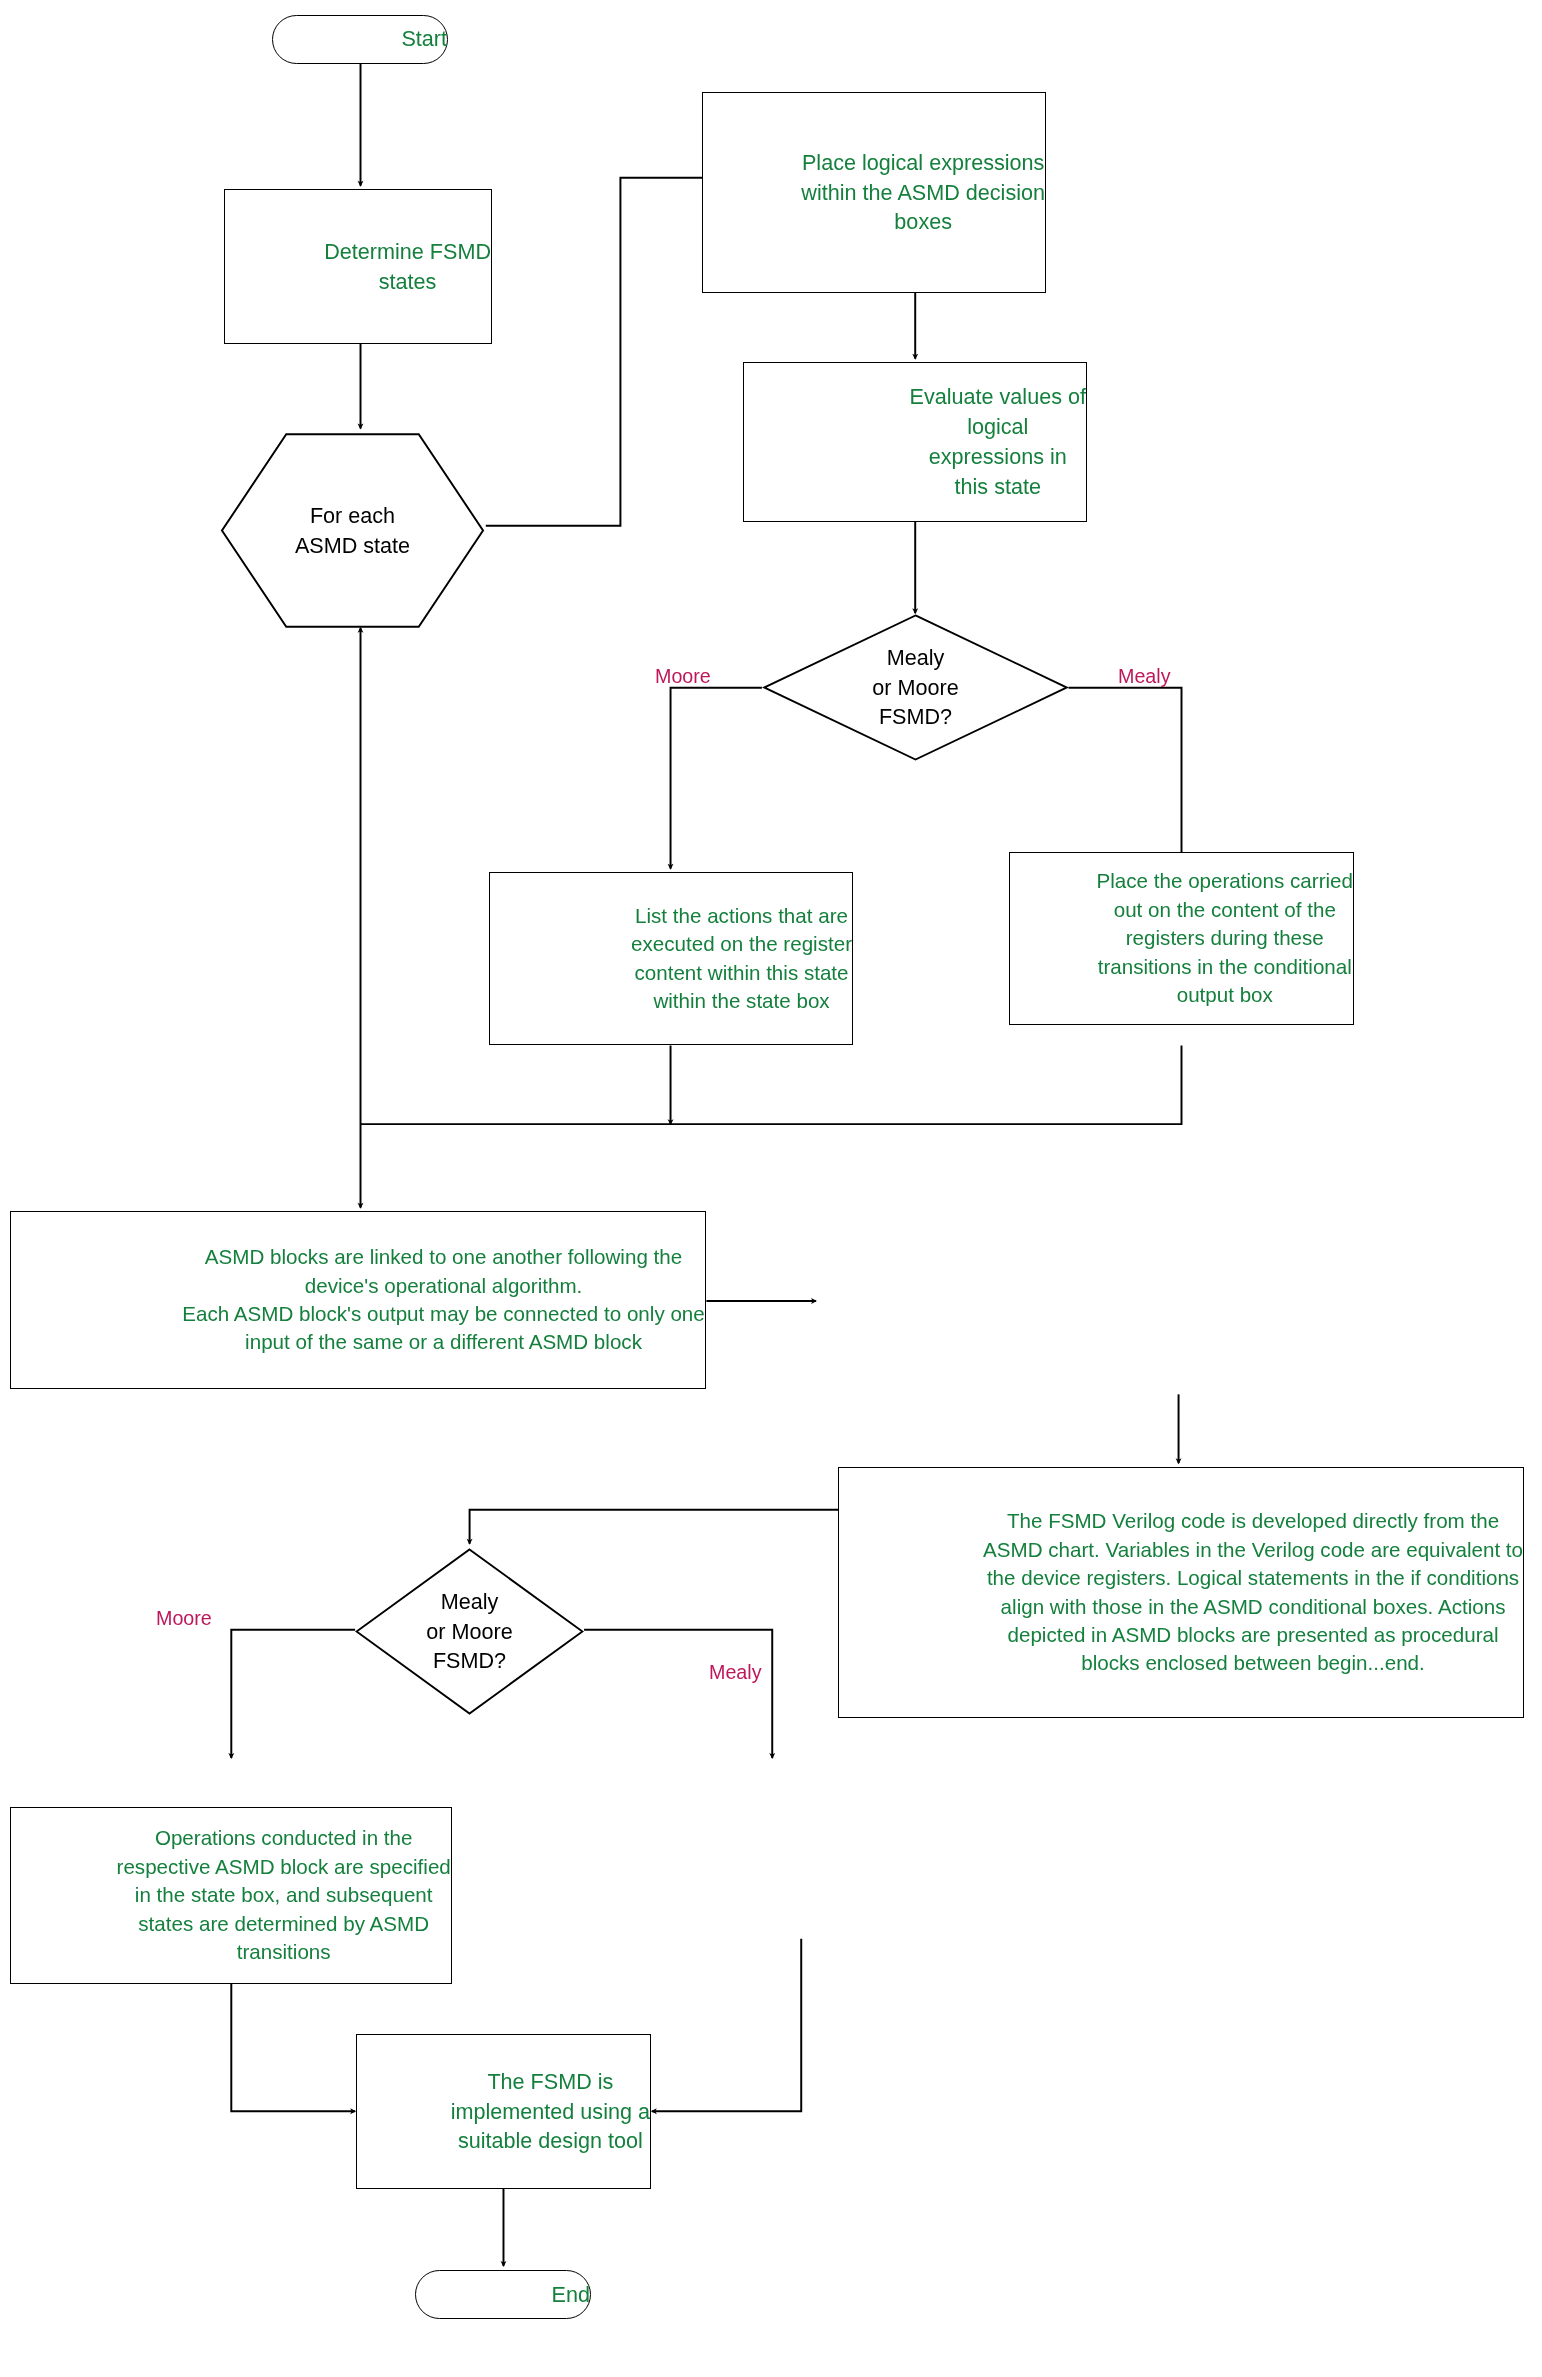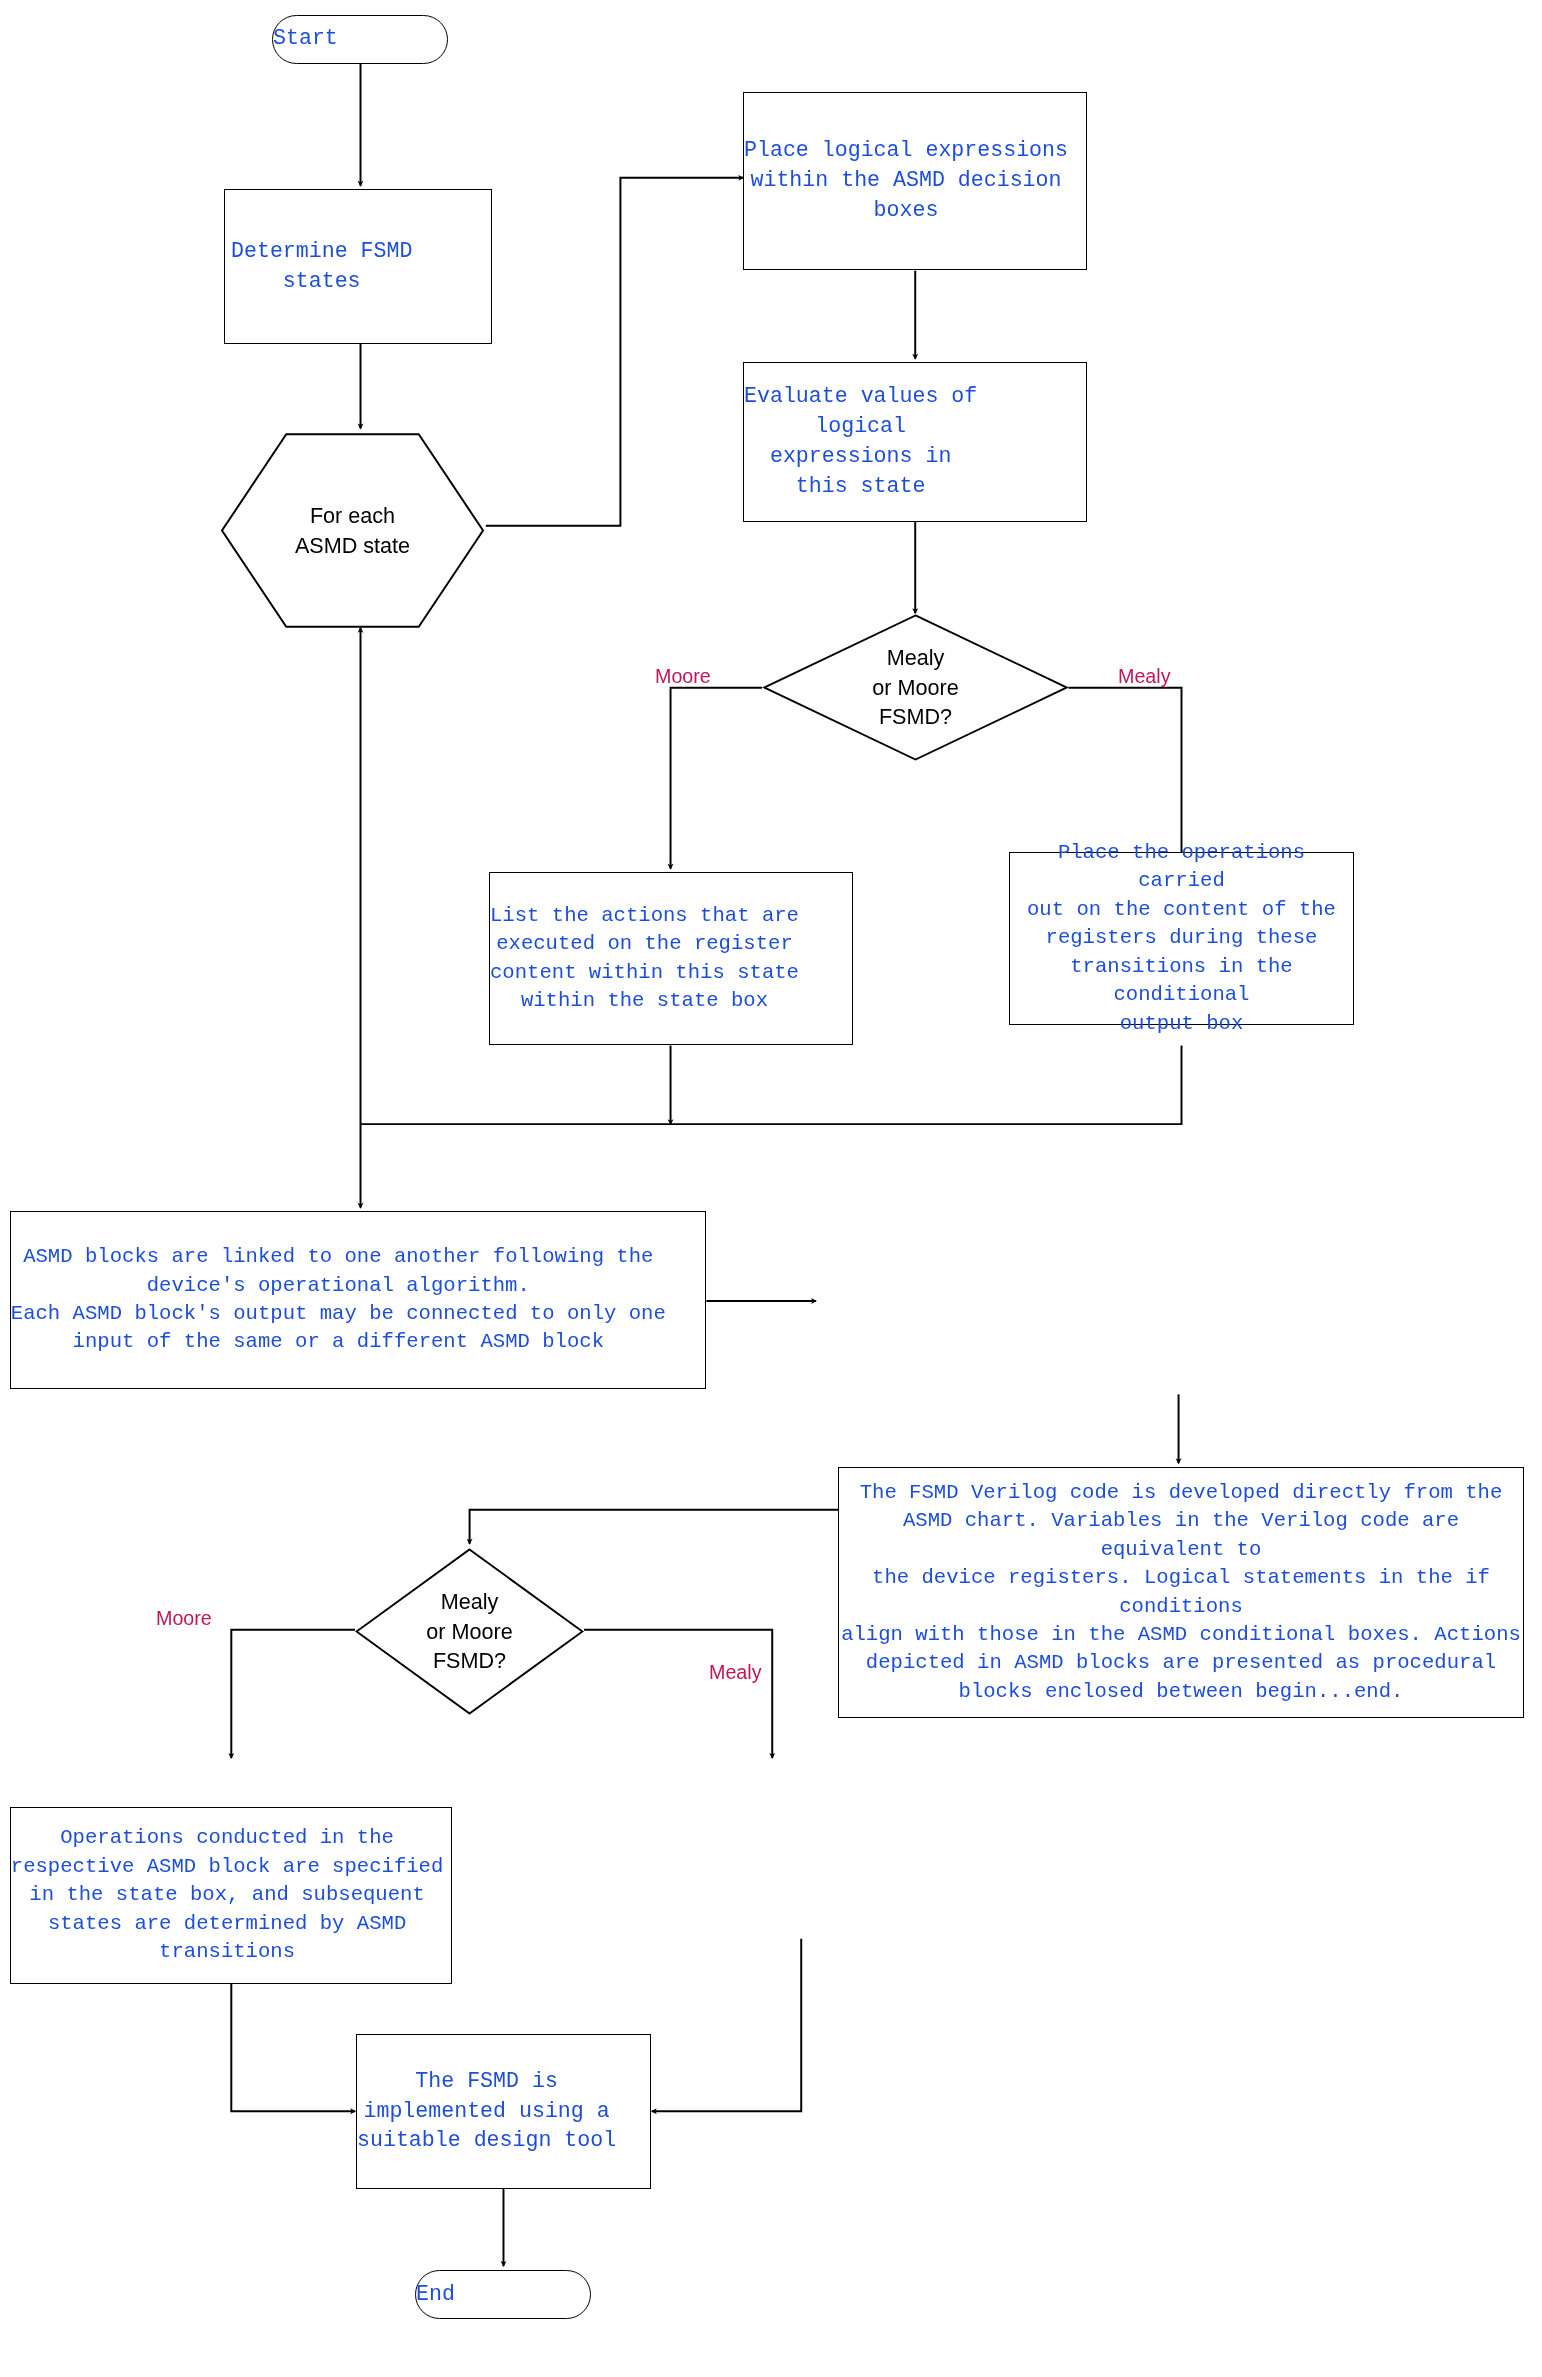--- a/index.html
+++ b/index.html
@@ -16,26 +16,25 @@
     left:0; top:0;
     width:1543px;
     height:2377px;
     pointer-events:none;
   }
   .node{
     position:absolute;
     box-sizing:border-box;
     display:flex;
     align-items:center;
-    justify-content:flex-start;
+    justify-content:flex-end;
     text-align:center;
-    color:#1d4ed8;
+    color:#15803d;
     line-height:1.38;
     white-space:pre-line;
-    font-family:Liberation Mono, monospace;
   }
   .box{
     border:1.5px solid #000000;
     background:#ffffff;
   }
   .terminator{
     border:1.5px solid #000000;
     background:#ffffff;
     border-radius:4914px;
   }
@@ -129,21 +128,21 @@
   </div>
 
   <div class="shape-holder" style="left:220px; top:432px; width:265px; height:197px;">
     <svg width="265" height="197" viewBox="0 0 540 400">
       <polygon points="135,4 405,4 536,200 405,396 135,396 4,200" fill="#ffffff" stroke="#000000" stroke-width="4"></polygon>
     </svg>
     <div class="shape-label f-44">For each
 ASMD state</div>
   </div>
 
-  <div class="node box f-44" style="left:743px; top:92px; width:344px; height:178px;">
+  <div class="node box f-44" style="left:702px; top:92px; width:344px; height:201px;">
     <span>Place logical expressions
 within the ASMD decision
 boxes</span>
   </div>
 
   <div class="node box f-44" style="left:743px; top:362px; width:344px; height:160px;">
     <span>Evaluate values of
 logical
 expressions in
 this state</span>

